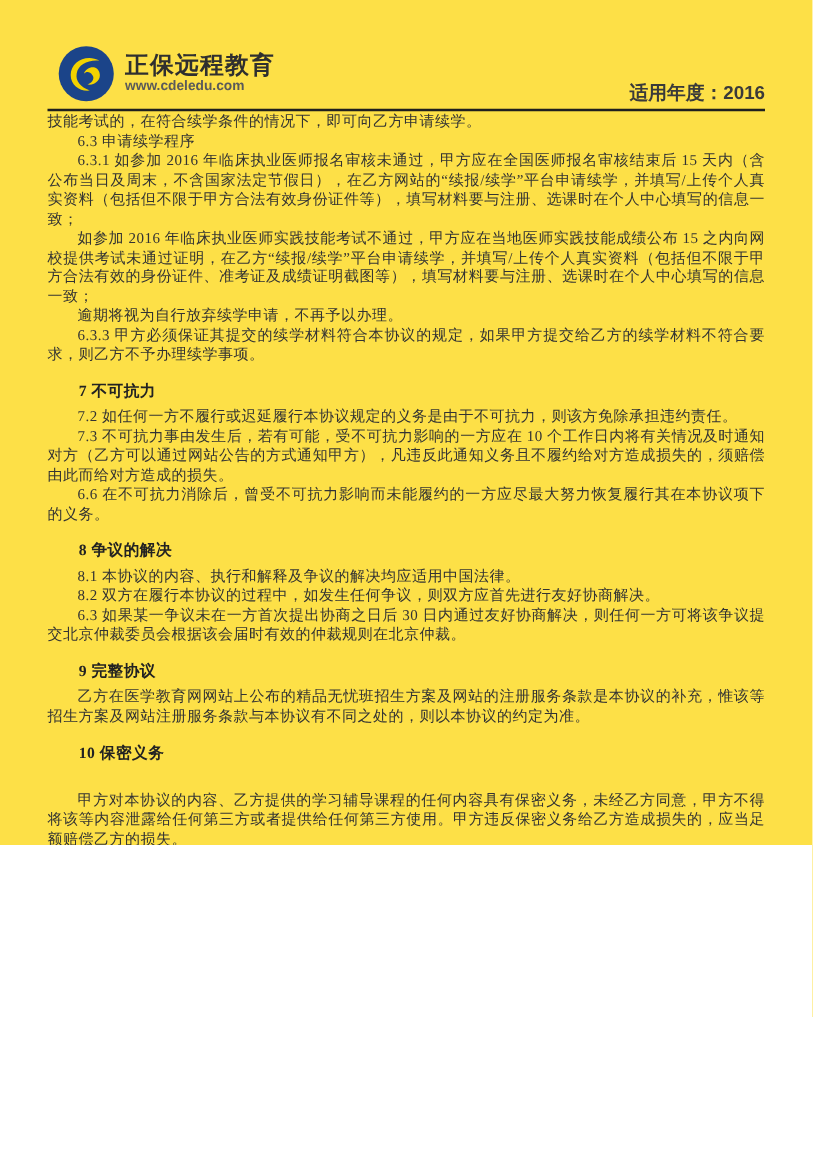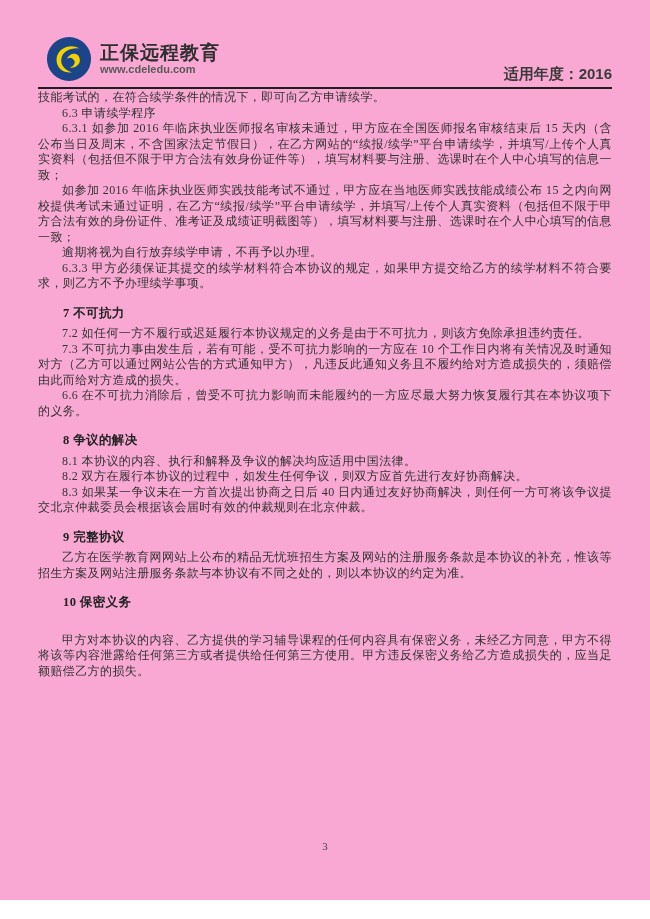--- a/index.html
+++ b/index.html
@@ -1,20 +1,20 @@
 <!DOCTYPE html>
 <html><head>
 <meta charset="utf-8">
 <style>
   html, body { margin: 0; padding: 0; background: #ffffff; }
   .page {
     position: relative;
     width: 650px;
-    height: 900px;
-    background: #f9a8d4;
+    height: 676px;
+    background: #fde047;
     box-sizing: border-box;
     font-family: "Liberation Serif", "DejaVu Serif", serif;
     color: #333333;
     overflow: hidden;
   }
   .header {
     position: absolute;
     top: 36px;
     left: 38px;
     right: 38px;
@@ -129,21 +129,21 @@
       <p class="para">如参加 2016 年临床执业医师实践技能考试不通过，甲方应在当地医师实践技能成绩公布 15 之内向网校提供考试未通过证明，在乙方“续报/续学”平台申请续学，并填写/上传个人真实资料（包括但不限于甲方合法有效的身份证件、准考证及成绩证明截图等），填写材料要与注册、选课时在个人中心填写的信息一致；</p>
       <p class="para">逾期将视为自行放弃续学申请，不再予以办理。</p>
       <p class="para">6.3.3 甲方必须保证其提交的续学材料符合本协议的规定，如果甲方提交给乙方的续学材料不符合要求，则乙方不予办理续学事项。</p>
       <p class="heading">7 不可抗力</p>
       <p class="para">7.2 如任何一方不履行或迟延履行本协议规定的义务是由于不可抗力，则该方免除承担违约责任。</p>
       <p class="para">7.3 不可抗力事由发生后，若有可能，受不可抗力影响的一方应在 10 个工作日内将有关情况及时通知对方（乙方可以通过网站公告的方式通知甲方），凡违反此通知义务且不履约给对方造成损失的，须赔偿由此而给对方造成的损失。</p>
       <p class="para">6.6 在不可抗力消除后，曾受不可抗力影响而未能履约的一方应尽最大努力恢复履行其在本协议项下的义务。</p>
       <p class="heading">8 争议的解决</p>
       <p class="para">8.1 本协议的内容、执行和解释及争议的解决均应适用中国法律。</p>
       <p class="para">8.2 双方在履行本协议的过程中，如发生任何争议，则双方应首先进行友好协商解决。</p>
-      <p class="para">8.3 如果某一争议未在一方首次提出协商之日后 40 日内通过友好协商解决，则任何一方可将该争议提交北京仲裁委员会根据该会届时有效的仲裁规则在北京仲裁。</p>
+      <p class="para">6.3 如果某一争议未在一方首次提出协商之日后 30 日内通过友好协商解决，则任何一方可将该争议提交北京仲裁委员会根据该会届时有效的仲裁规则在北京仲裁。</p>
       <p class="heading">9 完整协议</p>
       <p class="para">乙方在医学教育网网站上公布的精品无忧班招生方案及网站的注册服务条款是本协议的补充，惟该等招生方案及网站注册服务条款与本协议有不同之处的，则以本协议的约定为准。</p>
       <p class="heading">10 保密义务</p>
       <p class="para-gap">甲方对本协议的内容、乙方提供的学习辅导课程的任何内容具有保密义务，未经乙方同意，甲方不得将该等内容泄露给任何第三方或者提供给任何第三方使用。甲方违反保密义务给乙方造成损失的，应当足额赔偿乙方的损失。</p>
     </div>
 
   <div class="page-number">3</div>
 
 </div>
 

